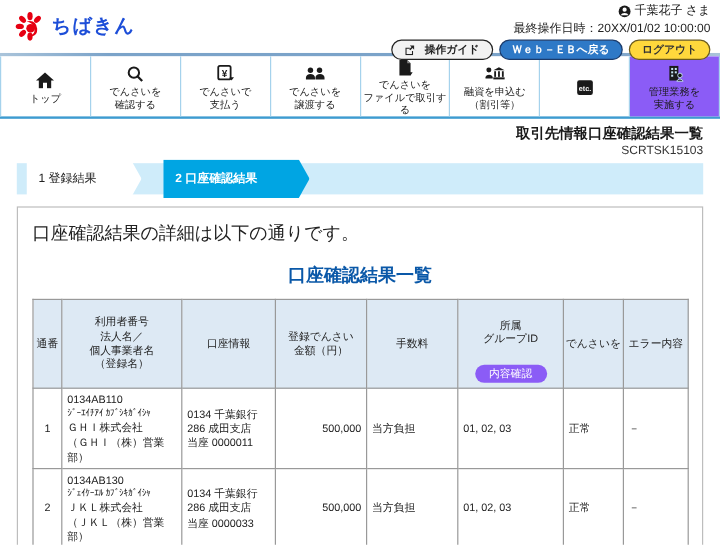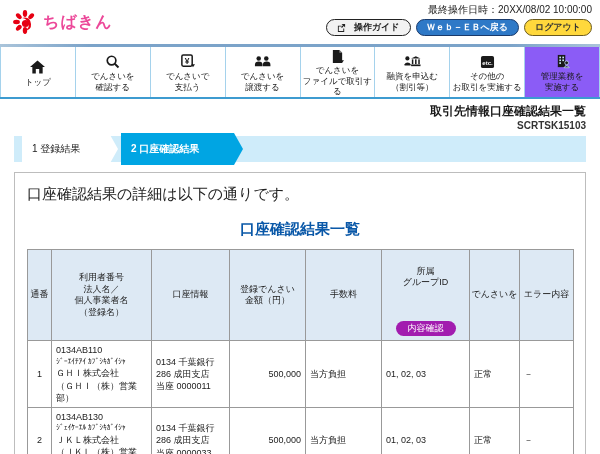--- a/index.html
+++ b/index.html
@@ -2,21 +2,21 @@
 <html><head>
 <meta charset="utf-8">
 <style>
   * { margin:0; padding:0; box-sizing:border-box; }
   html,body { width:600px; height:454px; background:#fff; overflow:hidden;
     font-family:"Liberation Sans","DejaVu Sans",sans-serif; color:#222; }
 
   
   .hdr { position:relative; height:44px; background:#fff; }
   .brand { position:absolute; left:12px; top:9px; display:flex; align-items:center; gap:5px; }
-  .brand-name { color:#ec4899; font-weight:bold; font-size:16px; letter-spacing:1px; }
+  .brand-name { color:#1d4ed8; font-weight:bold; font-size:16px; letter-spacing:1px; }
   .hdr-right { position:absolute; right:8px; top:2px; text-align:right; }
   .user-line { font-size:10px; color:#222; display:flex; justify-content:flex-end; align-items:center; gap:3px; }
   .ts-line { font-size:10px; color:#222; margin-top:1px; }
   .hdr-btns { display:flex; gap:5px; justify-content:flex-end; margin-top:2px; }
   .pill { height:17px; border-radius:9px; font-size:9px; display:flex; align-items:center; justify-content:center;
     padding:0 10px; cursor:pointer; font-weight:bold; line-height:1; }
   .pill-guide { background:#f2f2f2; border:1.5px solid #222; color:#222; gap:8px; }
   .pill-webeb { background:#2e79c7; border:1.5px solid #1a3a6b; color:#fff; }
   .pill-logout { background:#ffd83c; border:1.5px solid #6b5a1e; color:#333; }
   .hdr-line { height:3px; background:linear-gradient(90deg,#aac4da,#7ba3c9 15%,#7ba3c9 85%,#aac4da); }
@@ -27,46 +27,46 @@
     justify-content:center; cursor:pointer; padding-top:2px; }
   .nav-item:first-child { border-left:1px solid #a5d2ec; }
   .nav-item.sel { background:#8b5cf6; }
   .nav-icon { height:17px; display:flex; align-items:center; justify-content:center; }
   .nav-label { font-size:8.5px; line-height:1.25; text-align:center; white-space:pre-line; margin-top:1px; color:#1a1a1a; }
   .nav-line { height:2px; background:#3d9bd0; }
 
   
   .title-row { display:flex; justify-content:space-between; align-items:flex-end; padding:4px 14px 2px;flex-direction:column; }
   .pg-title { font-size:12px; font-weight:bold; color:#1a1a1a; }
-  .screen-id { font-size:10px; color:#333;font-weight:bold; }
+  .screen-id { font-size:10px; color:#333; }
 
   
   .steps { margin:3px 14px 0; height:26px; background:#cfecfa; display:flex; align-items:center; padding-left:8px; }
   .step { height:32px; display:flex; align-items:center; font-size:10px; padding:0 18px 0 10px;
     clip-path:polygon(0 0, calc(100% - 9px) 0, 100% 50%, calc(100% - 9px) 100%, 0 100%); }
   .step1 { background:#fff; color:#222; width:96px; }
-  .step2 { background:#00a5e3; color:#fff; width:122px; margin-left:3px; font-weight:bold; }
+  .step2 { background:#00a5e3; color:#fff; width:122px; margin-left:18px; font-weight:bold; }
 
   
   .box { margin:10px 14px 0; border:1px solid #bdbdbd; background:#fff; padding:12px 12px 14px; min-height:280px; }
   .desc { font-size:15px; }
   .tbl-title { text-align:center; color:#0a58a8; font-weight:bold; font-size:15px; margin:16px 0 10px; }
 
   table { border-collapse:collapse; width:546px; table-layout:fixed; }
   th,td { border:1px solid #999; font-size:9px; }
   th { background:#dde9f4; font-weight:normal; text-align:center; vertical-align:middle;
     white-space:pre-line; line-height:1.3; padding:4px 1px; }
   td { padding:3px 4px; vertical-align:middle; line-height:1.35; }
   .c-seq { width:24px; } .c-user { width:100px; } .c-acct { width:78px; } .c-amt { width:76px; }
   .c-fee { width:76px; } .c-grp { width:88px; } .c-sts { width:50px; } .c-err { width:54px; }
   td.center { text-align:center; } td.right { text-align:right; }
   .kana { font-size:8px; letter-spacing:-0.3px; }
   .pre { white-space:pre-line; }
-  .pill-confirm { display:inline-block; background:#a21caf; color:#fff; border-radius:9px;
-    padding:2px 12px; font-size:9px; margin-top:20px; cursor:pointer; }
+  .pill-confirm { display:inline-block; background:#8b5cf6; color:#fff; border-radius:9px;
+    padding:2px 12px; font-size:9px; margin-top:3px; cursor:pointer; }
 
   .detail-btn { margin:14px 0 0 16px; width:118px; height:20px; background:#1b5ea9; border:1px solid #0e3d77;
     color:#fff; font-size:10px; font-weight:bold; display:flex; align-items:center; justify-content:center;
     position:relative; cursor:pointer; }
   svg { display:block; }
 </style>
 </head>
 <body>
 
 <div class="hdr">
@@ -81,21 +81,31 @@
           <ellipse cx="6.8" cy="18.8" rx="2.2" ry="3.4" transform="rotate(45 6.8 18.8)"></ellipse>
           <ellipse cx="13" cy="21.5" rx="2.2" ry="3.4"></ellipse>
           <path d="M10 9 q8 -2 9 6 q0.5 7 -7 6 q6 -1 4.5 -6.5 q-1.5 -5 -6.5 -5.5z"></path>
           <circle cx="13.5" cy="14.5" r="3.6"></circle>
         </g>
       </svg>
     </span>
     <span class="brand-name">ちばきん</span>
   </div>
   <div class="hdr-right">
-    <div class="ts-line">最終操作日時：20XX/08/02 10:00:00</div>
+    <div class="user-line">
+      <span>
+        <svg width="11" height="11" viewBox="0 0 12 12">
+          <circle cx="6" cy="6" r="5.4" fill="#1a1a1a"></circle>
+          <circle cx="6" cy="4.4" r="1.9" fill="#fff"></circle>
+          <path d="M2.4 9.6 a3.8 3 0 0 1 7.2 0 z" fill="#fff"></path>
+        </svg>
+      </span>
+      <span>千葉花子 さま</span>
+    </div>
+    <div class="ts-line">最終操作日時：20XX/01/02 10:00:00</div>
     <div class="hdr-btns">
       <div class="pill pill-guide">
         <span>
           <svg width="9" height="9" viewBox="0 0 10 10">
             <path d="M1 3 h4 v1 H2 v5 h5 V6 h1 v4 H1z" fill="#222"></path>
             <path d="M5 1 h4 v4 L7.6 3.4 5.5 5.5 4.5 4.5 6.6 2.4z" fill="#222"></path>
           </svg>
         </span>
         <span>操作ガイド</span>
       </div>
@@ -174,22 +184,20 @@
     <span class="nav-label">融資を申込む
 （割引等）</span>
   </div>
   <div class="nav-item">
     <span class="nav-icon">
       <svg width="15" height="14" viewBox="0 0 16 15">
           <rect x="1" y="1" width="14" height="13" rx="2" fill="#1a1a1a"></rect>
           <text x="8" y="10.5" font-size="6.5" font-weight="bold" text-anchor="middle" fill="#fff">etc.</text>
         </svg>
     </span>
-    <span class="nav-label">その他の
-お取引を実施する</span>
   </div>
   <div class="nav-item sel">
     <span class="nav-icon">
       <svg width="15" height="15" viewBox="0 0 16 16">
           <rect x="3" y="1" width="8" height="13" fill="#1a1a1a"></rect>
           <g fill="#c5e3f4">
             <rect x="4.6" y="2.8" width="1.8" height="1.8"></rect>
             <rect x="7.8" y="2.8" width="1.8" height="1.8"></rect>
             <rect x="4.6" y="5.8" width="1.8" height="1.8"></rect>
             <rect x="7.8" y="5.8" width="1.8" height="1.8"></rect>

